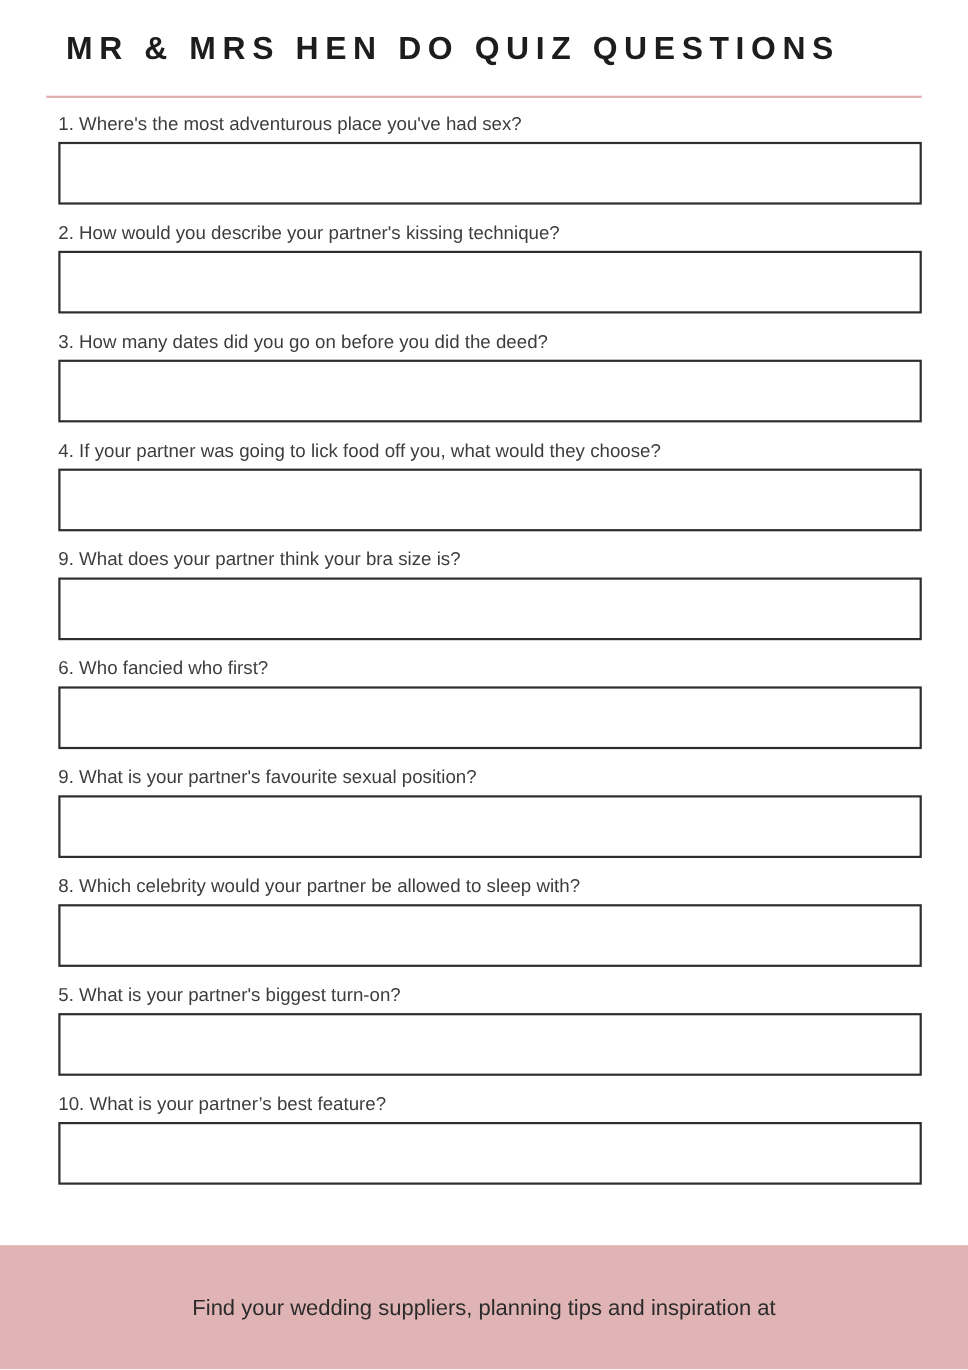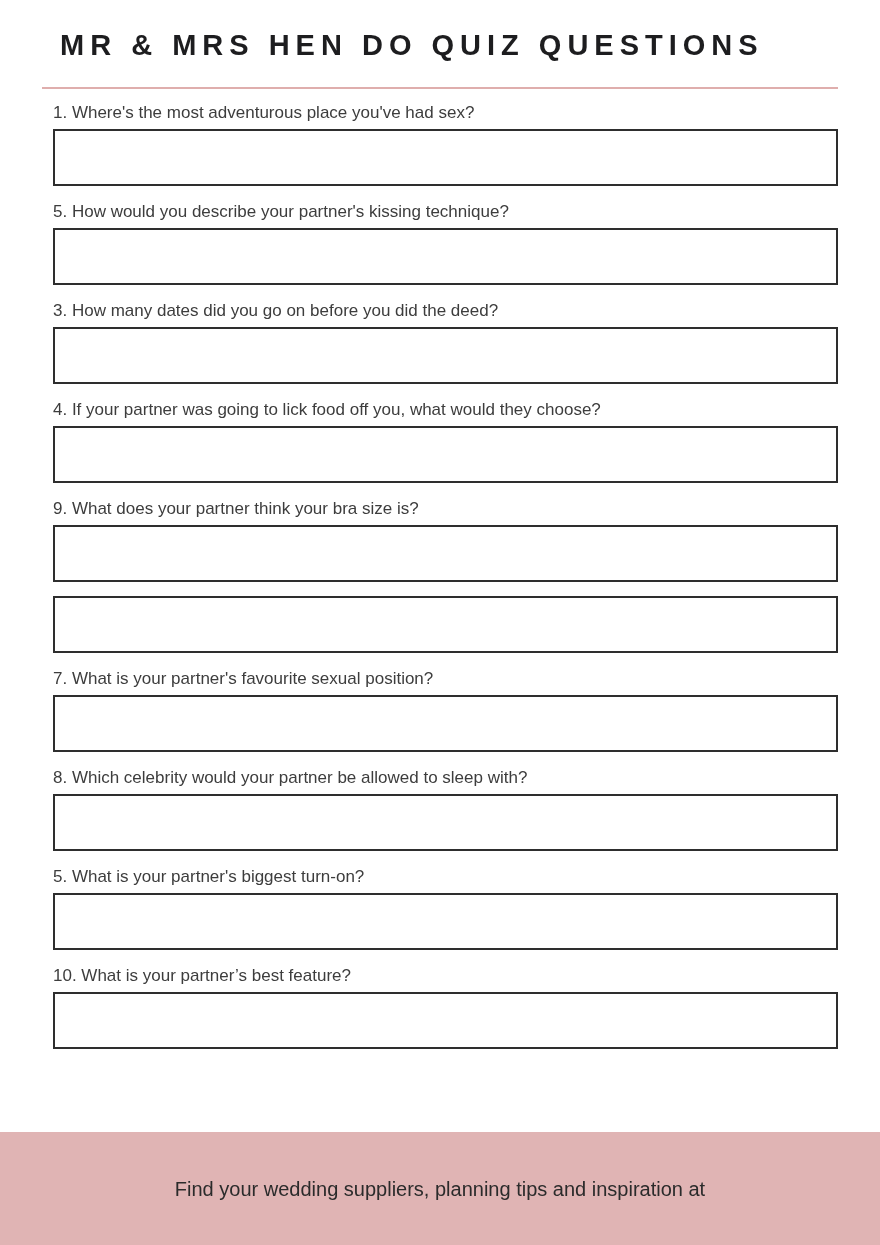--- a/index.html
+++ b/index.html
@@ -99,45 +99,46 @@
     </header>
 
     <section class="questions">
 
       <div class="q-block">
         <div class="q-label">1. Where's the most adventurous place you've had sex?</div>
         <div class="answer-box"></div>
       </div>
 
       <div class="q-block">
-        <div class="q-label">5. How would you describe your partner's kissing technique?</div>
+        <div class="q-label">2. How would you describe your partner's kissing technique?</div>
         <div class="answer-box"></div>
       </div>
 
       <div class="q-block">
         <div class="q-label">3. How many dates did you go on before you did the deed?</div>
         <div class="answer-box"></div>
       </div>
 
       <div class="q-block">
         <div class="q-label">4. If your partner was going to lick food off you, what would they choose?</div>
         <div class="answer-box"></div>
       </div>
 
       <div class="q-block">
         <div class="q-label">9. What does your partner think your bra size is?</div>
         <div class="answer-box"></div>
       </div>
 
       <div class="q-block">
+        <div class="q-label">6. Who fancied who first?</div>
         <div class="answer-box"></div>
       </div>
 
       <div class="q-block">
-        <div class="q-label">7. What is your partner's favourite sexual position?</div>
+        <div class="q-label">9. What is your partner's favourite sexual position?</div>
         <div class="answer-box"></div>
       </div>
 
       <div class="q-block">
         <div class="q-label">8. Which celebrity would your partner be allowed to sleep with?</div>
         <div class="answer-box"></div>
       </div>
 
       <div class="q-block">
         <div class="q-label">5. What is your partner's biggest turn-on?</div>

